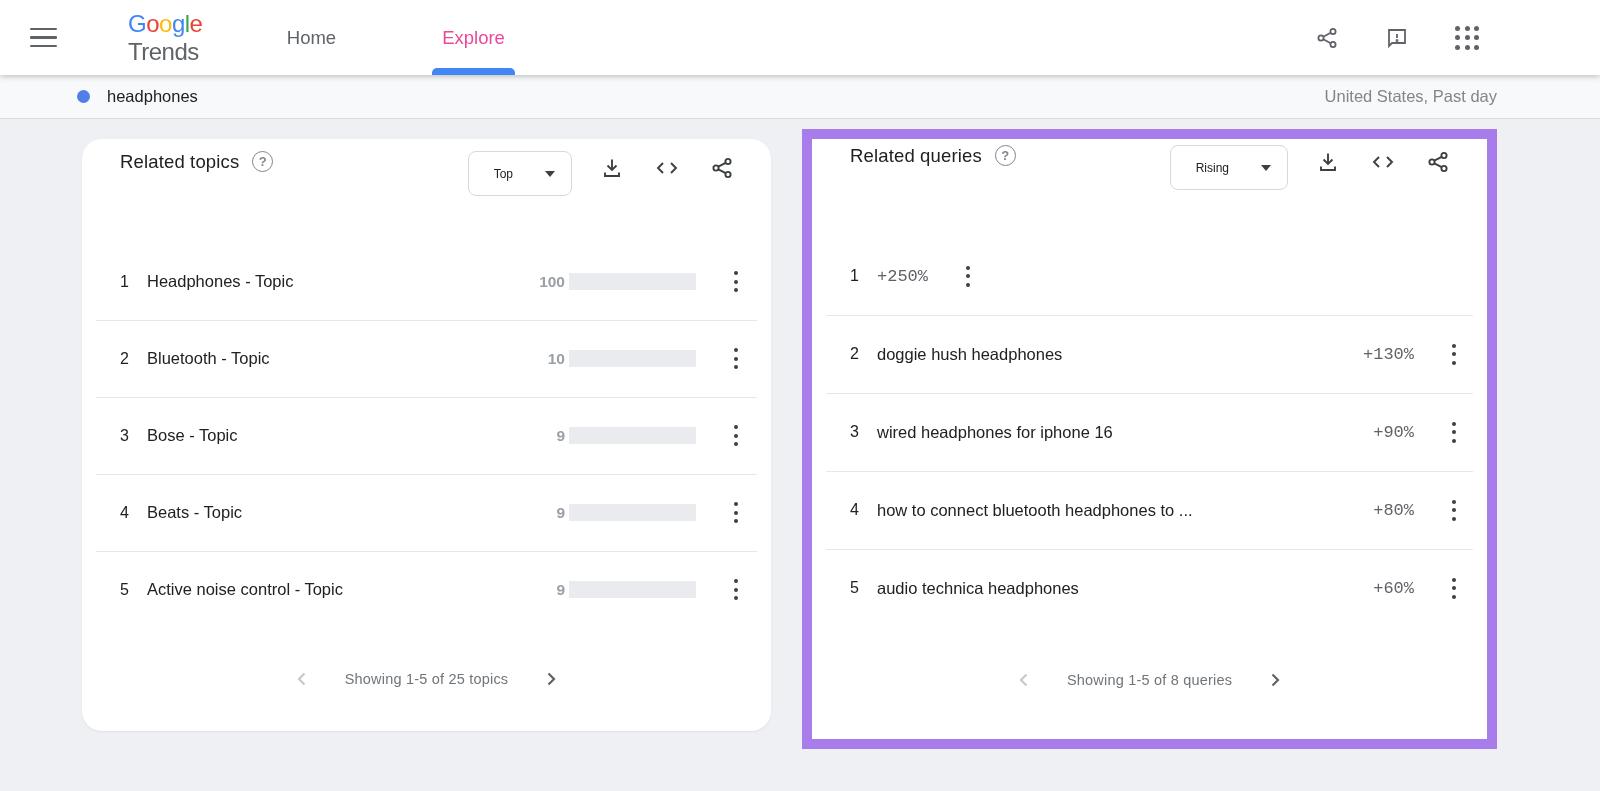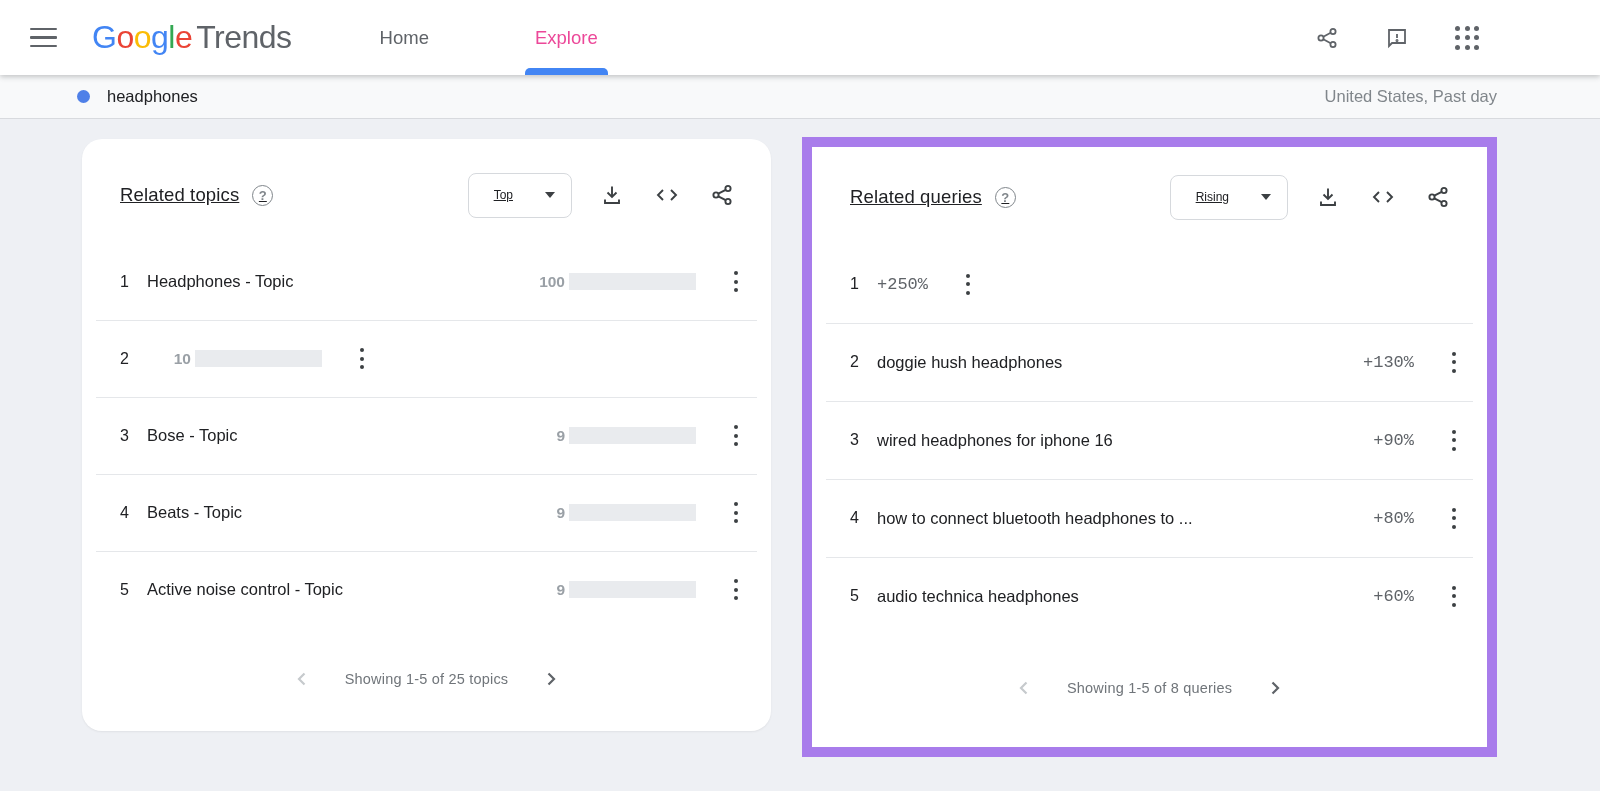--- a/index.html
+++ b/index.html
@@ -14,21 +14,21 @@
   }
   *{box-sizing:border-box;margin:0;padding:0;}
   html,body{width:1600px;height:791px;overflow:hidden;}
   body{font-family:"Liberation Sans", sans-serif; background:#eef0f4; color:var(--ink);}
 
   
   .navbar{position:relative;z-index:10;height:75px;background:#fff;display:flex;align-items:center;
     box-shadow:0 2px 5px rgba(60,64,67,.28);}
   .hamburger{margin-left:30px;width:44px;height:44px;display:flex;flex-direction:column;justify-content:center;gap:6px;cursor:pointer;}
   .hamburger span{display:block;width:27px;height:2.6px;background:var(--gray);border-radius:1px;}
-  .logo{display:flex;align-items:baseline;margin-left:18px;font-size:32px;letter-spacing:-.5px;cursor:pointer;}
+  .logo{display:flex;align-items:baseline;margin-left:50px;font-size:24px;letter-spacing:-.5px;cursor:pointer;flex-direction:column;}
   .logo .trends{color:#5f6368;margin-left:4px;font-weight:400;}
   .tabs{display:flex;height:75px;margin-left:56px;gap:42px;}
   .tab{position:relative;height:75px;display:flex;align-items:center;padding:0 32px;font-size:18.5px;color:var(--gray);cursor:pointer;}
   .tab.active{color:#ec4899;}
   .tab.active::after{content:'';position:absolute;left:22px;right:22px;bottom:0;height:7px;background:var(--accent-blue);border-radius:5px 5px 0 0;}
   .nav-spacer{flex:1;}
   .nav-actions{display:flex;align-items:center;gap:28px;margin-right:112px;}
   .icon-btn{width:42px;height:42px;display:flex;align-items:center;justify-content:center;cursor:pointer;border-radius:50%;}
   .icon-btn svg{stroke:var(--gray);fill:none;stroke-width:1.8;}
 
@@ -36,24 +36,24 @@
   .subheader{position:relative;z-index:5;height:44px;background:#f8f9fa;border-bottom:1px solid #d8dade;
     display:flex;align-items:center;padding:0 103px 0 77px;}
   .term-dot{width:13px;height:13px;border-radius:50%;background:var(--term-dot);margin-right:17px;}
   .term-label{font-size:16.5px;color:var(--ink);}
   .scope-label{margin-left:auto;font-size:16.5px;color:#80868b;}
 
   
   .main{position:relative;height:654px;}
   .card{background:#fff;}
   .topics-card{position:absolute;left:82px;top:20px;width:689px;height:592px;border-radius:20px;box-shadow:0 1px 2px rgba(60,64,67,.08);}
-  .highlight-frame{position:absolute;left:802px;top:18px;width:695px;height:620px;border:10px solid var(--highlight);background:#fff;}
+  .highlight-frame{position:absolute;left:802px;top:10px;width:695px;height:620px;border:10px solid var(--highlight);background:#fff;}
   .queries-card{width:100%;height:100%;}
 
-  .card-header{display:flex;align-items:center;height:100px;padding:12px 34px 0 38px;text-decoration:underline;}
+  .card-header{display:flex;align-items:flex-start;height:100px;padding:12px 34px 0 38px;}
   .queries-card .card-header{height:94px;padding-top:6px;}
   .card-title{font-size:18.5px;color:var(--ink);letter-spacing:.15px;}
   .help-icon{width:21px;height:21px;margin-left:13px;border:1.6px solid #80868b;border-radius:50%;
     display:flex;align-items:center;justify-content:center;font-size:13px;font-weight:bold;color:#80868b;cursor:pointer;}
   .header-spacer{flex:1;}
   .dropdown{display:flex;align-items:center;gap:32px;height:45px;padding:0 16px 0 25px;border:1px solid #d6d9dd;
     border-radius:8px;font-size:12px;color:var(--ink);background:#fff;cursor:pointer;}
   .caret{width:0;height:0;border-left:5px solid transparent;border-right:5px solid transparent;border-top:6px solid #3c4043;}
   .card-tool{margin-left:25px;width:30px;height:34px;display:flex;align-items:center;justify-content:center;cursor:pointer;}
   .card-tool svg{stroke:#3c4043;fill:none;stroke-width:1.9;}
@@ -198,20 +198,21 @@
           </span>
           <span class="kebab">
             <i></i>
             <i></i>
             <i></i>
           </span>
         </div>
 
         <div class="row">
           <span class="rank">2</span>
+          <span class="row-label">Bluetooth - Topic</span>
           <span class="bar-value">10</span>
           <span class="bar-track">
             <span class="bar-fill" style="width: 10%;"></span>
           </span>
           <span class="kebab">
             <i></i>
             <i></i>
             <i></i>
           </span>
         </div>

